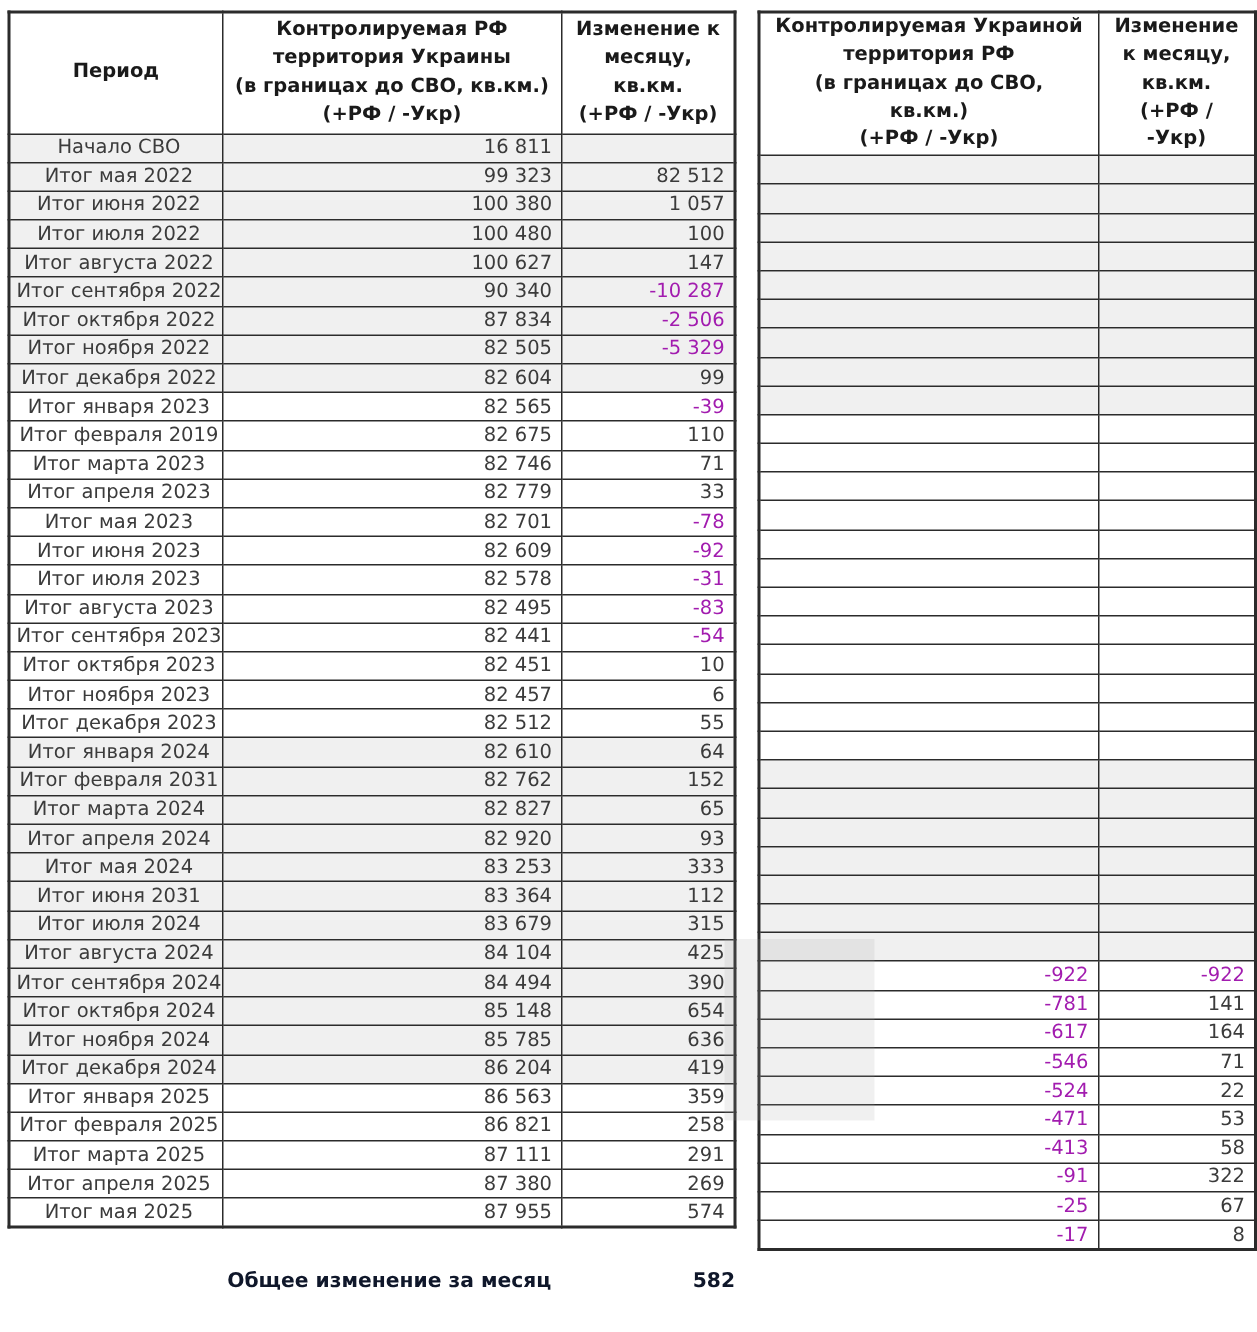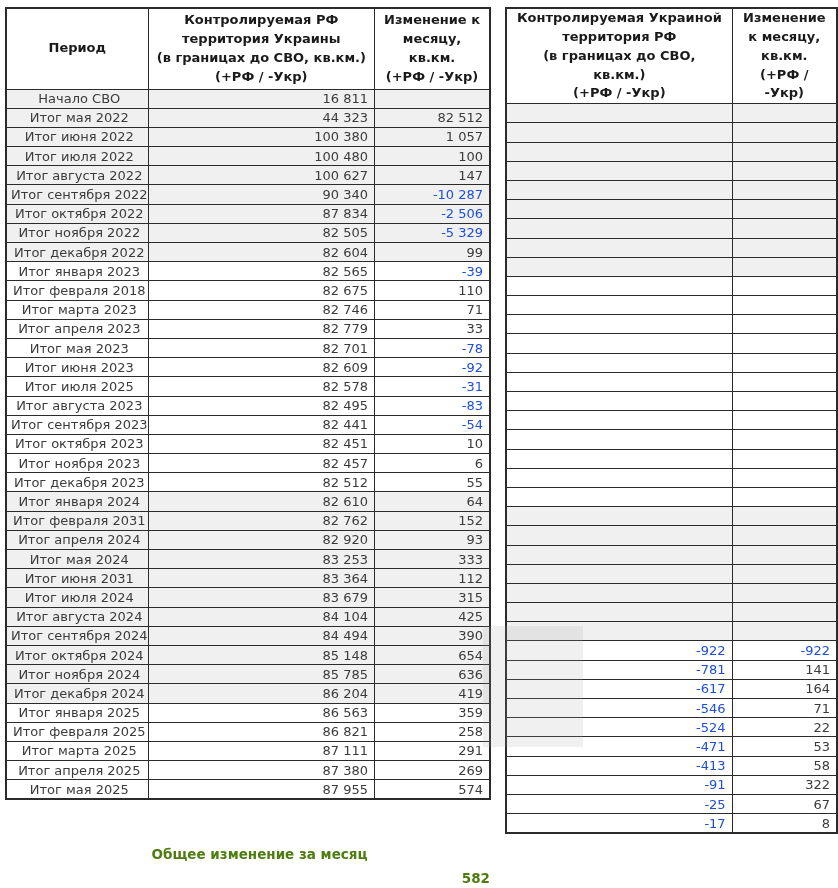--- a/index.html
+++ b/index.html
@@ -35,32 +35,32 @@
     height: 19.2px;
     font-size: 13px;
     color: #3b3b3b;
     padding: 0;
     white-space: nowrap;
     overflow: hidden;
   }
   td.period { text-align: center; padding-left: 4px; }
   td.num { text-align: right; padding-right: 6px; }
   tr.band td { background: #f0f0f0; }
-  td.neg { color: #1d4ed8; }
+  td.neg { color: #a21caf; }
 
   .footer {
     display: flex;
     margin-top: 12px;
     font-size: 13.5px;
     font-weight: bold;
-    color: #4d7c0f;
+    color: #0f172a;
   }
   .f-sp { width: 140px; }
   .f-label { width: 229px; text-align: center; }
-  .f-value { width: 116px; text-align: right; padding-right: 13px; margin-top: 24px; }
+  .f-value { width: 116px; text-align: right; padding-right: 13px; }
 
   .artifact {
     position: absolute;
     left: 483px; top: 626px;
     width: 100px; height: 121px;
     background: rgba(160,160,160,0.16);
     pointer-events: none;
   }
 </style>
 </head>
@@ -89,21 +89,21 @@
         </tr>
       </thead>
       <tbody id="left-body">
           <tr class="band">
             <td class="period">Начало СВО</td>
             <td class="num">16 811</td>
             <td class="num"></td>
           </tr>
           <tr class="band">
             <td class="period">Итог мая 2022</td>
-            <td class="num">44 323</td>
+            <td class="num">99 323</td>
             <td class="num">82 512</td>
           </tr>
           <tr class="band">
             <td class="period">Итог июня 2022</td>
             <td class="num">100 380</td>
             <td class="num">1 057</td>
           </tr>
           <tr class="band">
             <td class="period">Итог июля 2022</td>
             <td class="num">100 480</td>
@@ -133,21 +133,21 @@
             <td class="period">Итог декабря 2022</td>
             <td class="num">82 604</td>
             <td class="num">99</td>
           </tr>
           <tr>
             <td class="period">Итог января 2023</td>
             <td class="num">82 565</td>
             <td class="num neg">-39</td>
           </tr>
           <tr>
-            <td class="period">Итог февраля 2018</td>
+            <td class="period">Итог февраля 2019</td>
             <td class="num">82 675</td>
             <td class="num">110</td>
           </tr>
           <tr>
             <td class="period">Итог марта 2023</td>
             <td class="num">82 746</td>
             <td class="num">71</td>
           </tr>
           <tr>
             <td class="period">Итог апреля 2023</td>
@@ -158,21 +158,21 @@
             <td class="period">Итог мая 2023</td>
             <td class="num">82 701</td>
             <td class="num neg">-78</td>
           </tr>
           <tr>
             <td class="period">Итог июня 2023</td>
             <td class="num">82 609</td>
             <td class="num neg">-92</td>
           </tr>
           <tr>
-            <td class="period">Итог июля 2025</td>
+            <td class="period">Итог июля 2023</td>
             <td class="num">82 578</td>
             <td class="num neg">-31</td>
           </tr>
           <tr>
             <td class="period">Итог августа 2023</td>
             <td class="num">82 495</td>
             <td class="num neg">-83</td>
           </tr>
           <tr>
             <td class="period">Итог сентября 2023</td>
@@ -196,20 +196,25 @@
           </tr>
           <tr class="band">
             <td class="period">Итог января 2024</td>
             <td class="num">82 610</td>
             <td class="num">64</td>
           </tr>
           <tr class="band">
             <td class="period">Итог февраля 2031</td>
             <td class="num">82 762</td>
             <td class="num">152</td>
+          </tr>
+          <tr class="band">
+            <td class="period">Итог марта 2024</td>
+            <td class="num">82 827</td>
+            <td class="num">65</td>
           </tr>
           <tr class="band">
             <td class="period">Итог апреля 2024</td>
             <td class="num">82 920</td>
             <td class="num">93</td>
           </tr>
           <tr class="band">
             <td class="period">Итог мая 2024</td>
             <td class="num">83 253</td>
             <td class="num">333</td>

